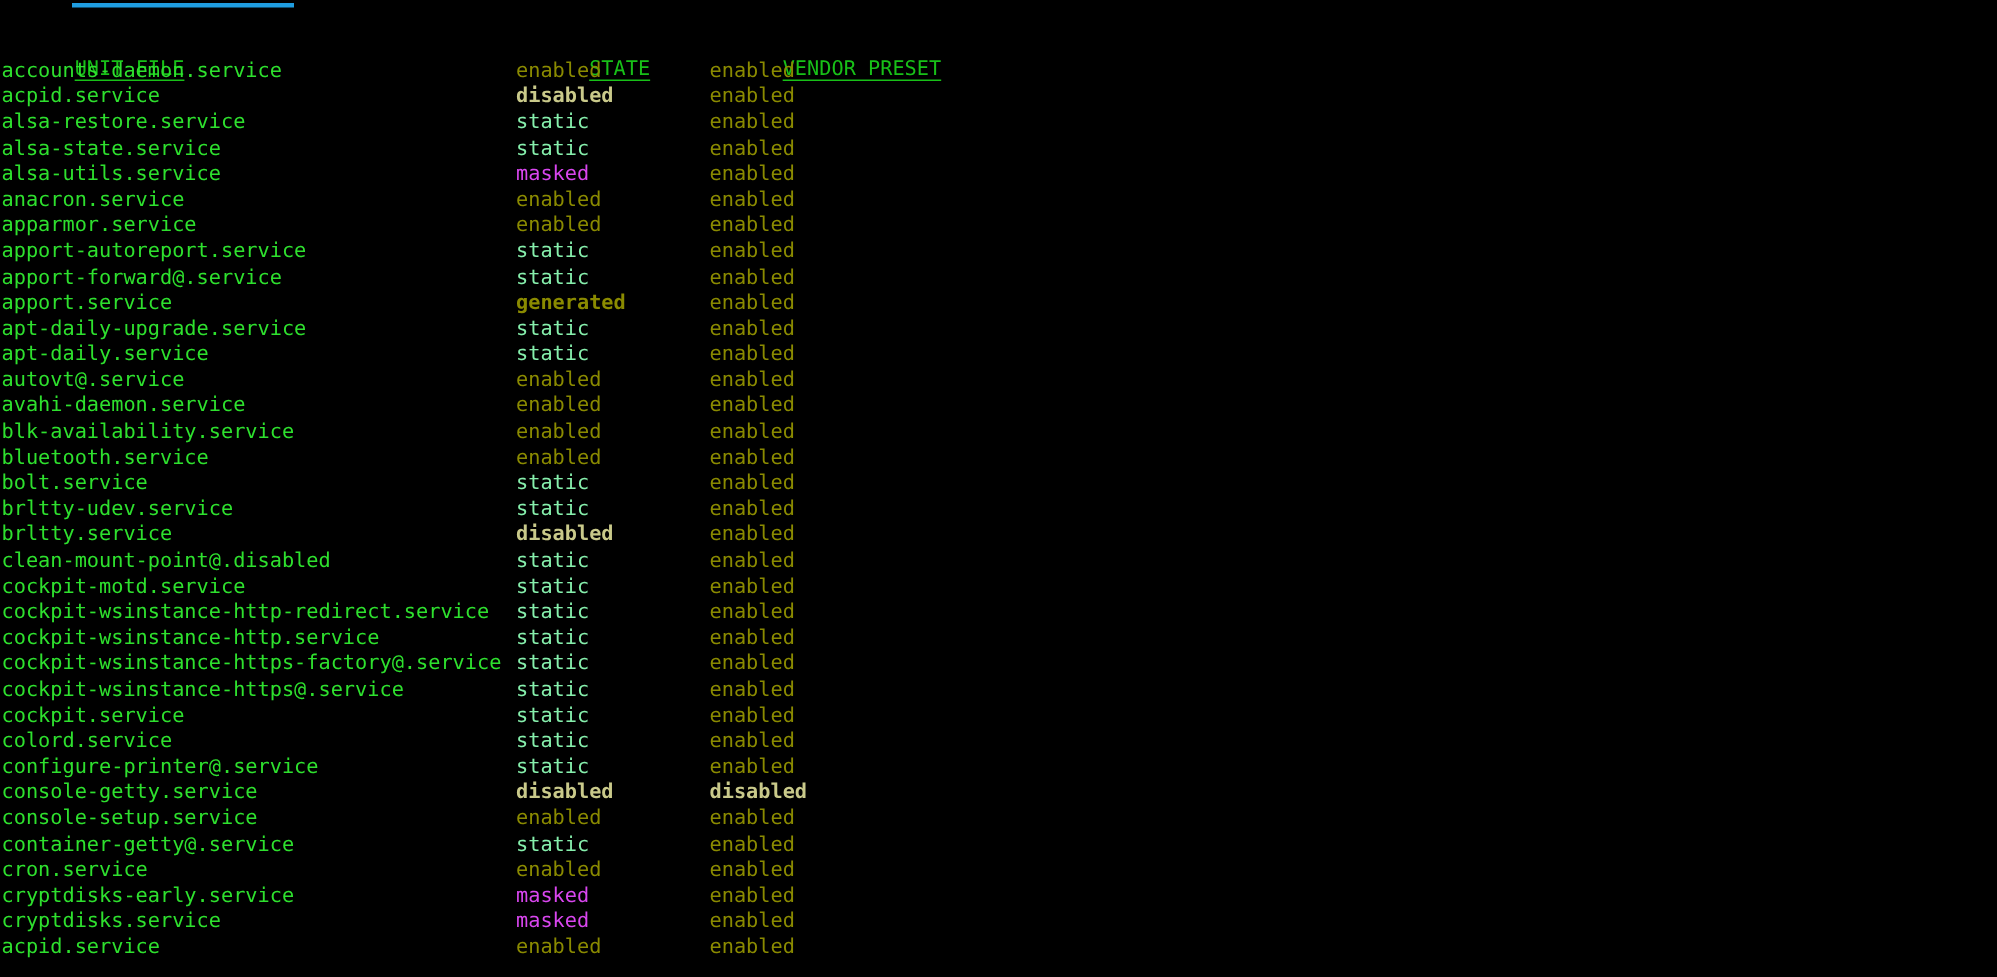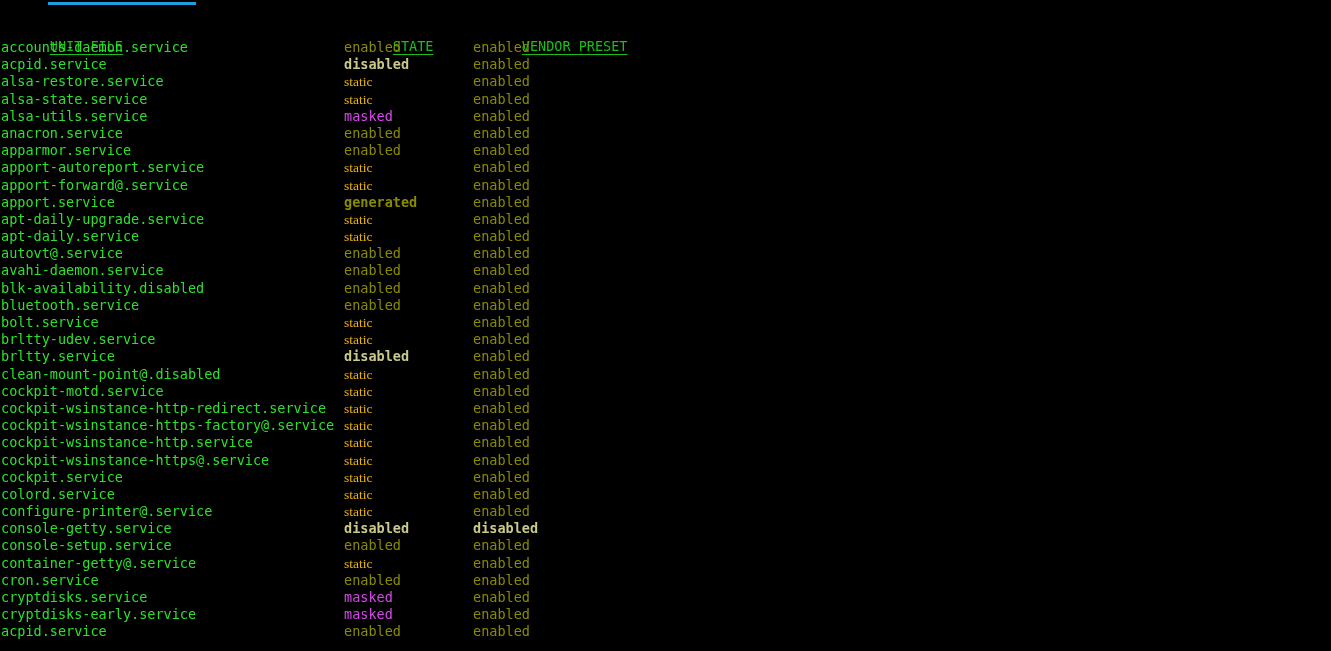--- a/index.html
+++ b/index.html
@@ -84,21 +84,21 @@
   }
   .row-header {
     height: 18px;
   }
 
   
   .unit-name { color: #2ee02e; }
 
   
   .v-enabled   { color: #8a8a00; font-weight: normal; margin-top: 40px; }
-  .v-static    { color: #eab308; font-weight: normal; font-family: Liberation Serif, serif; }
+  .v-static    { color: #86efac; font-weight: normal; }
   .v-disabled  { color: #c9c98a; font-weight: bold; }
   .v-masked    { color: #d946ef; font-weight: normal; }
   .v-generated { color: #8a8a00; font-weight: bold; }
 
   
   .status-line {
     position: absolute;
     left: 0;
     bottom: 0;
     height: 18px;
@@ -129,40 +129,40 @@
         <div class="row"><span class="col-unit"><span class="unit-name">alsa-utils.service</span></span><span class="col-state"><span class="v-masked">masked</span></span><span class="col-preset"><span class="v-enabled">enabled</span></span></div>
         <div class="row"><span class="col-unit"><span class="unit-name">anacron.service</span></span><span class="col-state"><span class="v-enabled">enabled</span></span><span class="col-preset"><span class="v-enabled">enabled</span></span></div>
         <div class="row"><span class="col-unit"><span class="unit-name">apparmor.service</span></span><span class="col-state"><span class="v-enabled">enabled</span></span><span class="col-preset"><span class="v-enabled">enabled</span></span></div>
         <div class="row"><span class="col-unit"><span class="unit-name">apport-autoreport.service</span></span><span class="col-state"><span class="v-static">static</span></span><span class="col-preset"><span class="v-enabled">enabled</span></span></div>
         <div class="row"><span class="col-unit"><span class="unit-name">apport-forward@.service</span></span><span class="col-state"><span class="v-static">static</span></span><span class="col-preset"><span class="v-enabled">enabled</span></span></div>
         <div class="row"><span class="col-unit"><span class="unit-name">apport.service</span></span><span class="col-state"><span class="v-generated">generated</span></span><span class="col-preset"><span class="v-enabled">enabled</span></span></div>
         <div class="row"><span class="col-unit"><span class="unit-name">apt-daily-upgrade.service</span></span><span class="col-state"><span class="v-static">static</span></span><span class="col-preset"><span class="v-enabled">enabled</span></span></div>
         <div class="row"><span class="col-unit"><span class="unit-name">apt-daily.service</span></span><span class="col-state"><span class="v-static">static</span></span><span class="col-preset"><span class="v-enabled">enabled</span></span></div>
         <div class="row"><span class="col-unit"><span class="unit-name">autovt@.service</span></span><span class="col-state"><span class="v-enabled">enabled</span></span><span class="col-preset"><span class="v-enabled">enabled</span></span></div>
         <div class="row"><span class="col-unit"><span class="unit-name">avahi-daemon.service</span></span><span class="col-state"><span class="v-enabled">enabled</span></span><span class="col-preset"><span class="v-enabled">enabled</span></span></div>
-        <div class="row"><span class="col-unit"><span class="unit-name">blk-availability.disabled</span></span><span class="col-state"><span class="v-enabled">enabled</span></span><span class="col-preset"><span class="v-enabled">enabled</span></span></div>
+        <div class="row"><span class="col-unit"><span class="unit-name">blk-availability.service</span></span><span class="col-state"><span class="v-enabled">enabled</span></span><span class="col-preset"><span class="v-enabled">enabled</span></span></div>
         <div class="row"><span class="col-unit"><span class="unit-name">bluetooth.service</span></span><span class="col-state"><span class="v-enabled">enabled</span></span><span class="col-preset"><span class="v-enabled">enabled</span></span></div>
         <div class="row"><span class="col-unit"><span class="unit-name">bolt.service</span></span><span class="col-state"><span class="v-static">static</span></span><span class="col-preset"><span class="v-enabled">enabled</span></span></div>
         <div class="row"><span class="col-unit"><span class="unit-name">brltty-udev.service</span></span><span class="col-state"><span class="v-static">static</span></span><span class="col-preset"><span class="v-enabled">enabled</span></span></div>
         <div class="row"><span class="col-unit"><span class="unit-name">brltty.service</span></span><span class="col-state"><span class="v-disabled">disabled</span></span><span class="col-preset"><span class="v-enabled">enabled</span></span></div>
         <div class="row"><span class="col-unit"><span class="unit-name">clean-mount-point@.disabled</span></span><span class="col-state"><span class="v-static">static</span></span><span class="col-preset"><span class="v-enabled">enabled</span></span></div>
         <div class="row"><span class="col-unit"><span class="unit-name">cockpit-motd.service</span></span><span class="col-state"><span class="v-static">static</span></span><span class="col-preset"><span class="v-enabled">enabled</span></span></div>
         <div class="row"><span class="col-unit"><span class="unit-name">cockpit-wsinstance-http-redirect.service</span></span><span class="col-state"><span class="v-static">static</span></span><span class="col-preset"><span class="v-enabled">enabled</span></span></div>
+        <div class="row"><span class="col-unit"><span class="unit-name">cockpit-wsinstance-http.service</span></span><span class="col-state"><span class="v-static">static</span></span><span class="col-preset"><span class="v-enabled">enabled</span></span></div>
         <div class="row"><span class="col-unit"><span class="unit-name">cockpit-wsinstance-https-factory@.service</span></span><span class="col-state"><span class="v-static">static</span></span><span class="col-preset"><span class="v-enabled">enabled</span></span></div>
-        <div class="row"><span class="col-unit"><span class="unit-name">cockpit-wsinstance-http.service</span></span><span class="col-state"><span class="v-static">static</span></span><span class="col-preset"><span class="v-enabled">enabled</span></span></div>
         <div class="row"><span class="col-unit"><span class="unit-name">cockpit-wsinstance-https@.service</span></span><span class="col-state"><span class="v-static">static</span></span><span class="col-preset"><span class="v-enabled">enabled</span></span></div>
         <div class="row"><span class="col-unit"><span class="unit-name">cockpit.service</span></span><span class="col-state"><span class="v-static">static</span></span><span class="col-preset"><span class="v-enabled">enabled</span></span></div>
         <div class="row"><span class="col-unit"><span class="unit-name">colord.service</span></span><span class="col-state"><span class="v-static">static</span></span><span class="col-preset"><span class="v-enabled">enabled</span></span></div>
         <div class="row"><span class="col-unit"><span class="unit-name">configure-printer@.service</span></span><span class="col-state"><span class="v-static">static</span></span><span class="col-preset"><span class="v-enabled">enabled</span></span></div>
         <div class="row"><span class="col-unit"><span class="unit-name">console-getty.service</span></span><span class="col-state"><span class="v-disabled">disabled</span></span><span class="col-preset"><span class="v-disabled">disabled</span></span></div>
         <div class="row"><span class="col-unit"><span class="unit-name">console-setup.service</span></span><span class="col-state"><span class="v-enabled">enabled</span></span><span class="col-preset"><span class="v-enabled">enabled</span></span></div>
         <div class="row"><span class="col-unit"><span class="unit-name">container-getty@.service</span></span><span class="col-state"><span class="v-static">static</span></span><span class="col-preset"><span class="v-enabled">enabled</span></span></div>
         <div class="row"><span class="col-unit"><span class="unit-name">cron.service</span></span><span class="col-state"><span class="v-enabled">enabled</span></span><span class="col-preset"><span class="v-enabled">enabled</span></span></div>
+        <div class="row"><span class="col-unit"><span class="unit-name">cryptdisks-early.service</span></span><span class="col-state"><span class="v-masked">masked</span></span><span class="col-preset"><span class="v-enabled">enabled</span></span></div>
         <div class="row"><span class="col-unit"><span class="unit-name">cryptdisks.service</span></span><span class="col-state"><span class="v-masked">masked</span></span><span class="col-preset"><span class="v-enabled">enabled</span></span></div>
-        <div class="row"><span class="col-unit"><span class="unit-name">cryptdisks-early.service</span></span><span class="col-state"><span class="v-masked">masked</span></span><span class="col-preset"><span class="v-enabled">enabled</span></span></div>
         <div class="row"><span class="col-unit"><span class="unit-name">acpid.service</span></span><span class="col-state"><span class="v-enabled">enabled</span></span><span class="col-preset"><span class="v-enabled">enabled</span></span></div>
       </div>
 
   </div>
 
   <div class="status-line">
     
   </div>
 
 </div>

